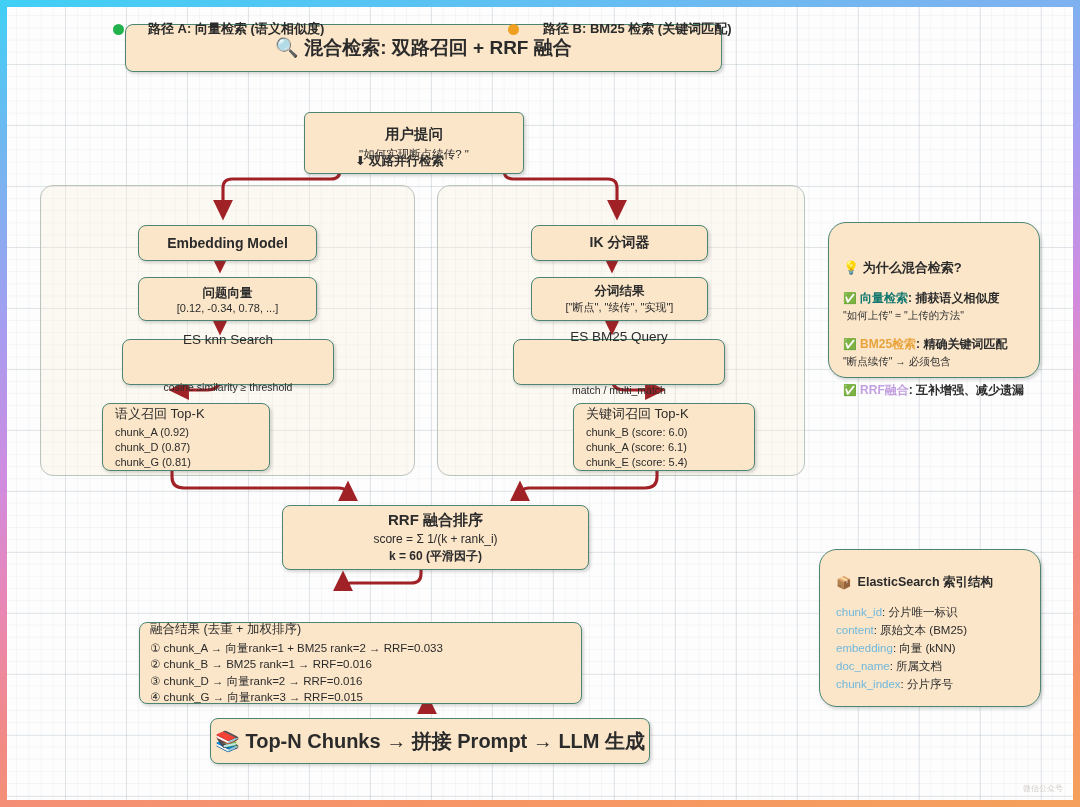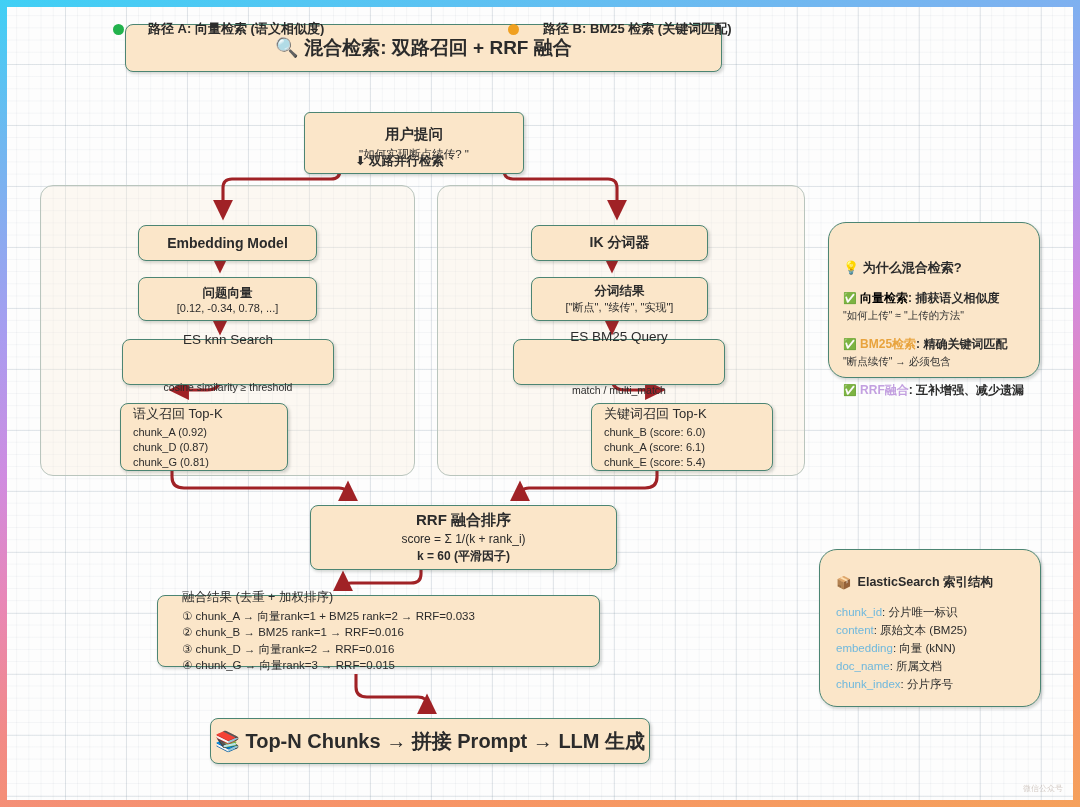--- a/index.html
+++ b/index.html
@@ -26,21 +26,21 @@
   .node {
     position:absolute;
     background:#fbe6c9;
     border:1.6px solid #4c8573;
     border-radius:8px;
     box-shadow:1.5px 2px 3px rgba(60,70,60,.20);
     color:#2b2b2b;
     display:flex; flex-direction:column; justify-content:center;
   }
   .node.center { align-items:center; text-align:center; }
-  .node.left { align-items:flex-start; text-align:right; padding-left:12px;margin-left:18px; }
+  .node.left { align-items:flex-start; text-align:right; padding-left:12px; }
 
   
   #header {
     left:118px; top:17px; width:597px; height:48px;
     border-radius:8px; font-size:19px; font-weight:bold;
   }
 
   
   #userq { left:297px; top:75px; width:220px; height:62px; border-radius:6px;margin-top:30px; }
   #userq .l1 { font-size:14.5px; font-weight:bold; }
@@ -87,41 +87,41 @@
   #b2 .l1 { font-size:12.5px; font-weight:bold; }
   #b2 .l2 { font-size:11px; }
   #b3 { left:506px; top:332px; width:212px; height:46px;gap:40px; }
   #b3 .l1 { font-size:13.5px; }
   #b3 .l2 { font-size:10.5px; }
   #b4 { left:566px; top:396px; width:182px; height:68px; }
   #b4 .l1 { font-size:13px; margin-bottom:2px; }
   #b4 .li { font-size:11px; line-height:15px; }
 
   
-  #rrf { left:275px; top:498px; width:307px; height:65px;margin-left:28px; }
+  #rrf { left:275px; top:498px; width:307px; height:65px; }
   #rrf .l1 { font-size:15px; font-weight:bold; }
   #rrf .l2 { font-size:12px; font-weight:normal; margin-top:2px; }
   #rrf .l3 { font-size:12px; font-weight:bold; margin-top:2px; }
 
   
-  #fusion { left:132px; top:588px; width:443px; height:72px; padding-left:24px; }
+  #fusion { left:132px; top:615px; width:443px; height:82px; padding-left:10px; }
   #fusion .l1 { font-size:12.5px; margin-bottom:2px; }
   #fusion .li { font-size:11.5px; line-height:16.5px; white-space:nowrap; }
 
   
   #final { left:203px; top:711px; width:440px; height:46px; font-size:20px; font-weight:bold; }
 
   
   #whypanel { left:821px; top:215px; width:212px; height:156px; border-radius:18px; padding:0 14px; justify-content:flex-start; }
   #whypanel .ptitle { font-size:13px; font-weight:bold; margin-top:36px; }
   .why-row { margin-top:13px; }
   .why-main { font-size:12px; font-weight:bold; white-space:nowrap; }
   .why-sub { font-size:10.5px; color:#333; margin-top:2px; white-space:nowrap; }
   .chk { color:#3bb54a; font-size:11px; }
-  .k-vec { color:#000000; }
+  .k-vec { color:#0f766e; }
   .k-bm  { color:#e8a33d; }
   .k-rrf { color:#c3a0e0; }
 
   #espanel { left:812px; top:542px; width:222px; height:158px; border-radius:18px; padding:0 16px; justify-content:flex-start; }
   #espanel .ptitle { font-size:12.5px; font-weight:bold; margin-top:24px; display:flex; align-items:center; gap:6px; }
   #espanel .erow { font-size:11.5px; line-height:18px; margin-top:0; white-space:nowrap; }
   #espanel .erows { margin-top:12px; }
   .fld { color:#6fb8dd; }
 
   svg.edges { position:absolute; left:0; top:0; width:1066px; height:793px; pointer-events:none; }

